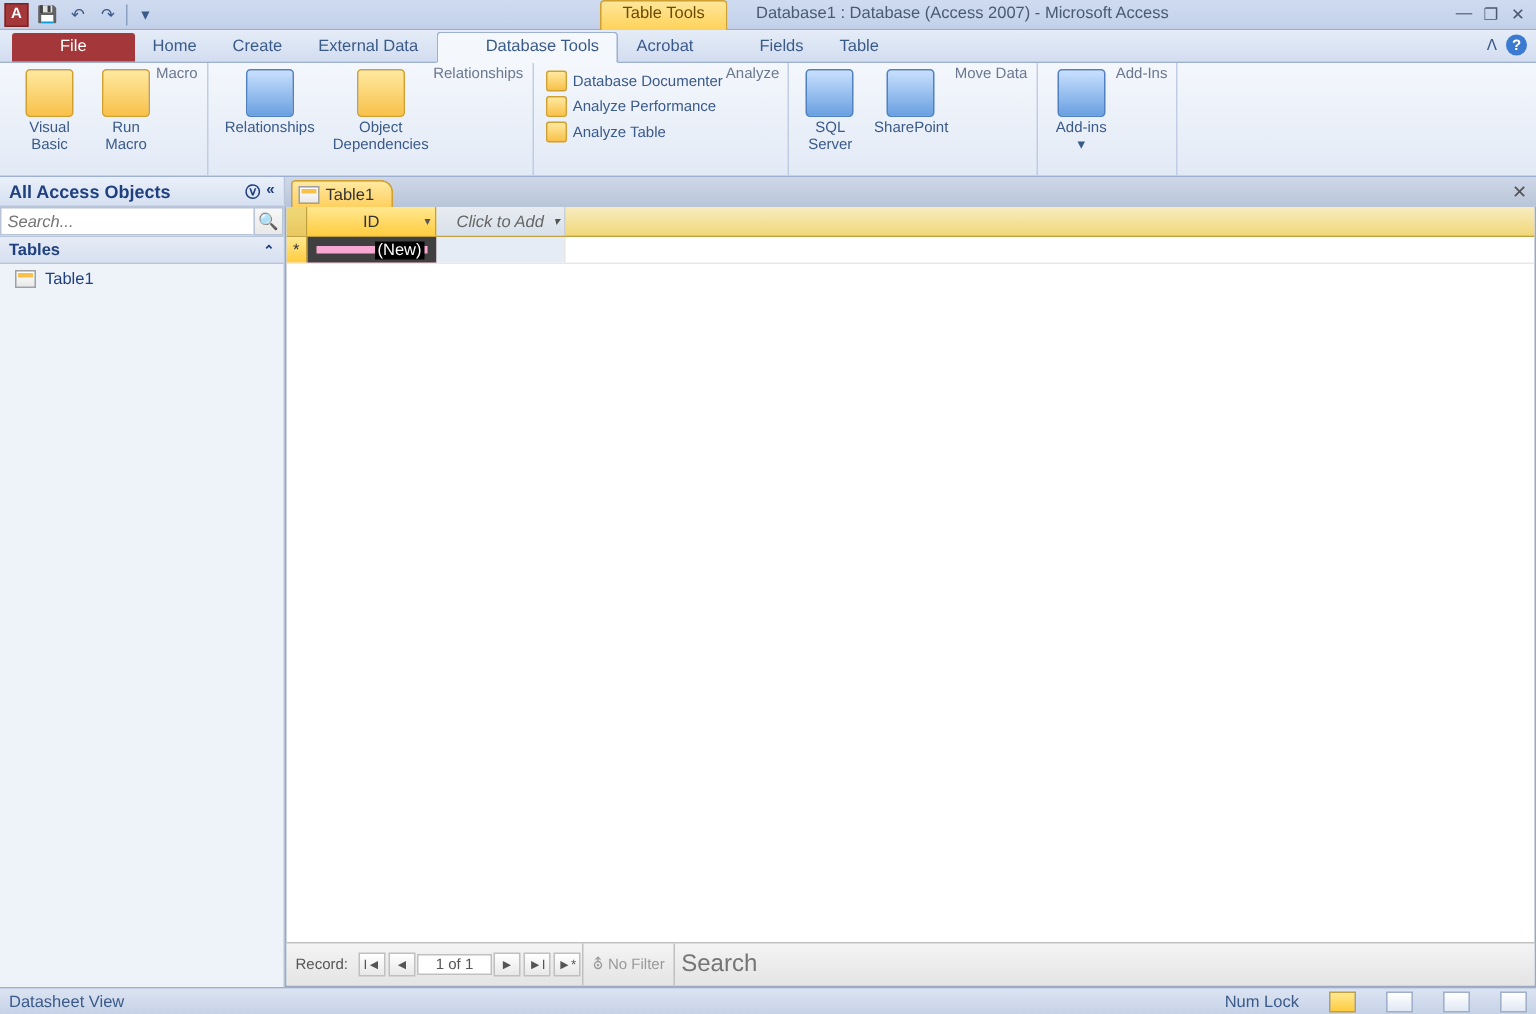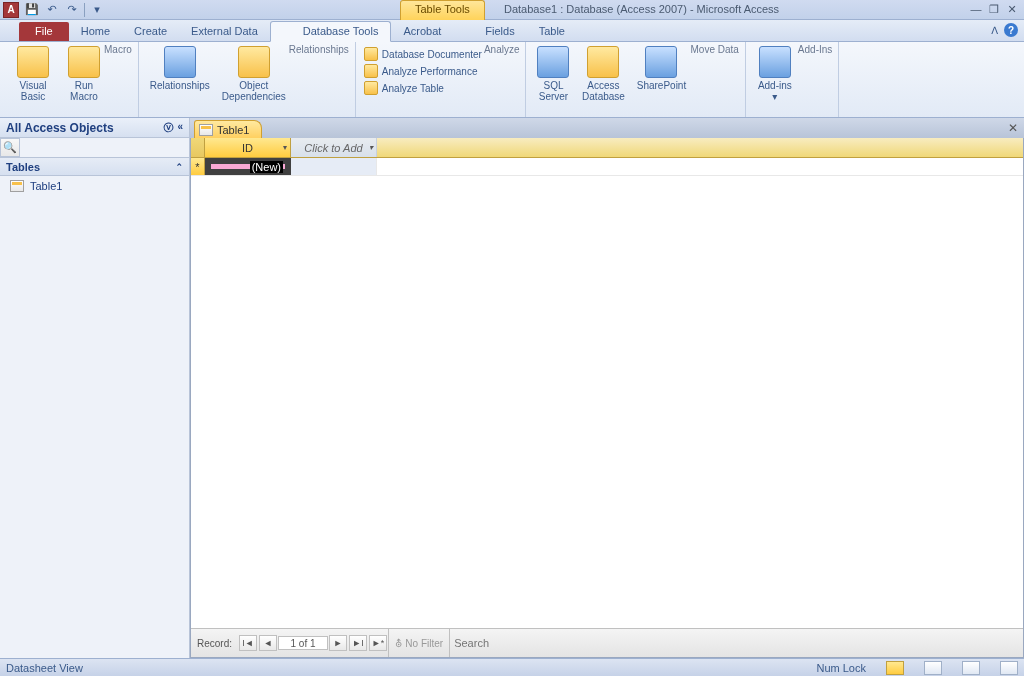--- a/index.html
+++ b/index.html
@@ -12,21 +12,21 @@
 .qat .qbtn { width: 16px; height: 16px; display: flex; align-items: center; justify-content: center; color: #3a5a8a; }
 .qat .sep { width: 1px; height: 14px; background: #8aa0c0; }
 .tabletools { position: absolute; left: 400px; top: 0; height: 20px; background: linear-gradient(#ffe69a,#ffd35a); border: 1px solid #d0a030; border-bottom: none; padding: 2px 14px; font-size: 11px; color: #6a4b00; border-radius: 3px 3px 0 0; }
 .titlebar .title { position: absolute; left: 504px; top: 3px; font-size: 11px; color: #4a5a70; }
 .winbtns { margin-left: auto; display: flex; gap: 2px; padding-right: 4px; color: #4a5a70; }
 .winbtns span { width: 16px; text-align: center; cursor: default; }
 
 
 .ribbontabs { height: 22px; background: linear-gradient(#e5ecf7,#d2ddf0); display: flex; align-items: flex-end; border-bottom: 1px solid #9db0d0; position: relative; }
 .rtab { padding: 3px 12px 4px; font-size: 11px; color: #3a5a8a; cursor: default; }
-.rtab.file { background: #a4373a; color: #fff; margin-left: 19px; border-radius: 2px 2px 0 0; padding: 3px 16px 4px; }
+.rtab.file { background: #a4373a; color: #fff; margin-left: 8px; border-radius: 2px 2px 0 0; padding: 3px 32px 4px; }
 .rtab.active { background: #f4f7fc; border: 1px solid #9db0d0; border-bottom: 1px solid #f4f7fc; border-radius: 3px 3px 0 0; margin-bottom: -1px; color: #3a5a8a; padding-left: 32px; }
 .helpbtn { position: absolute; right: 6px; top: 3px; display: flex; gap: 6px; align-items: center; }
 .helpbtn .q { width: 14px; height: 14px; border-radius: 50%; background: #3a7ad0; color: #fff; display: flex; align-items: center; justify-content: center; font-size: 10px; font-weight: bold; }
 .helpbtn .caret { color: #3a5a8a; font-size: 10px; }
 
 
 .ribbon { height: 76px; background: linear-gradient(#f4f7fc,#e2eaf6); border-bottom: 1px solid #9db0d0; display: flex; }
 .group { border-right: 1px solid #c0cde2; padding: 2px 6px 0; display: flex; flex-direction: row; }
 .group .items { flex: 1; display: flex; align-items: flex-start; gap: 4px; }
 .group .glabel { text-align: center; font-size: 10px; color: #6a7890; padding: 0 0 2px; }
@@ -74,21 +74,21 @@
 .gridrow .cell.id { background: #f9a8d4; border: 6px solid #404040; }
 .gridrow .cell.id .val { background: #000; color: #fff; padding: 0 2px; }
 .gridrow .cell.add { background: #e6ecf6; }
 
 
 .recnav { height: 29px; background: linear-gradient(#f4f4f4,#e4e4e4); border-top: 1px solid #c0c0c0; display: flex; align-items: center; font-size: 10px; color: #555; }
 .recnav .lbl { padding: 0 6px; }
 .recnav .nbtn { width: 18px; height: 16px; border: 1px solid #c0c0c0; background: linear-gradient(#fff,#e8e8e8); display: flex; align-items: center; justify-content: center; font-size: 9px; margin: 0 1px; }
 .recnav .pos { width: 50px; height: 14px; border: 1px solid #c0c0c0; background: #fff; text-align: center; line-height: 14px; }
 .recnav .filt { padding: 0 6px; color: #999; border-left: 1px solid #c0c0c0; height: 100%; display: flex; align-items: center; gap: 3px; }
-.recnav input.sch { flex: 1; max-width: 80px; border: none; border-left: 1px solid #c0c0c0; height: 100%; padding: 0 4px; font-size: 11px; background: transparent; }
+.recnav input.sch { flex: 1; max-width: 80px; border: none; border-left: 1px solid #c0c0c0; height: 100%; padding: 0 4px; font-size: 16px; background: transparent; }
 
 
 .status { height: 18px; background: linear-gradient(#dce4f2,#c6d2e8); border-top: 1px solid #9db0d0; display: flex; align-items: center; font-size: 11px; color: #3a5a8a; padding: 0 6px; }
 .status .right { margin-left: auto; display: flex; align-items: center; gap: 20px; }
 .status .vbtn { width: 18px; height: 14px; border: 1px solid #a0b0c8; background: linear-gradient(#fff,#e0e8f4); }
 .status .vbtn.active { background: linear-gradient(#ffe890,#ffcc40); border-color: #c0a040; }
 </style>
 </head>
 <body>
 
@@ -174,25 +174,20 @@
     </div>
     <div class="glabel">Analyze</div>
   </div>
   <div class="group">
     <div class="items">
       <div class="bigbtn" style="width:42px">
           <div class="ic blue"></div>
           <div class="lbl" style="white-space:pre-line">SQL
 Server</div>
         </div>
-      <div class="bigbtn" style="width:50px">
-          <div class="ic"></div>
-          <div class="lbl" style="white-space:pre-line">Access
-Database</div>
-        </div>
       <div class="bigbtn" style="width:58px">
           <div class="ic blue"></div>
           <div class="lbl">SharePoint</div>
         </div>
     </div>
     <div class="glabel">Move Data</div>
   </div>
   <div class="group">
     <div class="items">
       <div class="bigbtn" style="width:46px">
@@ -208,20 +203,21 @@
 
   <div class="nav">
     <div class="hdr">
       <span>All Access Objects</span>
       <div class="sp">
         <span>ⓥ</span>
         <span>«</span>
       </div>
     </div>
     <div class="searchrow">
+      <input placeholder="Search..." style="">
       <div class="sbtn">🔍</div>
     </div>
     <div class="cat">
       <span>Tables</span>
       <span class="chev">⌃</span>
     </div>
     <div class="item">
       <div class="tic"></div>
       <span>Table1</span>
     </div>

